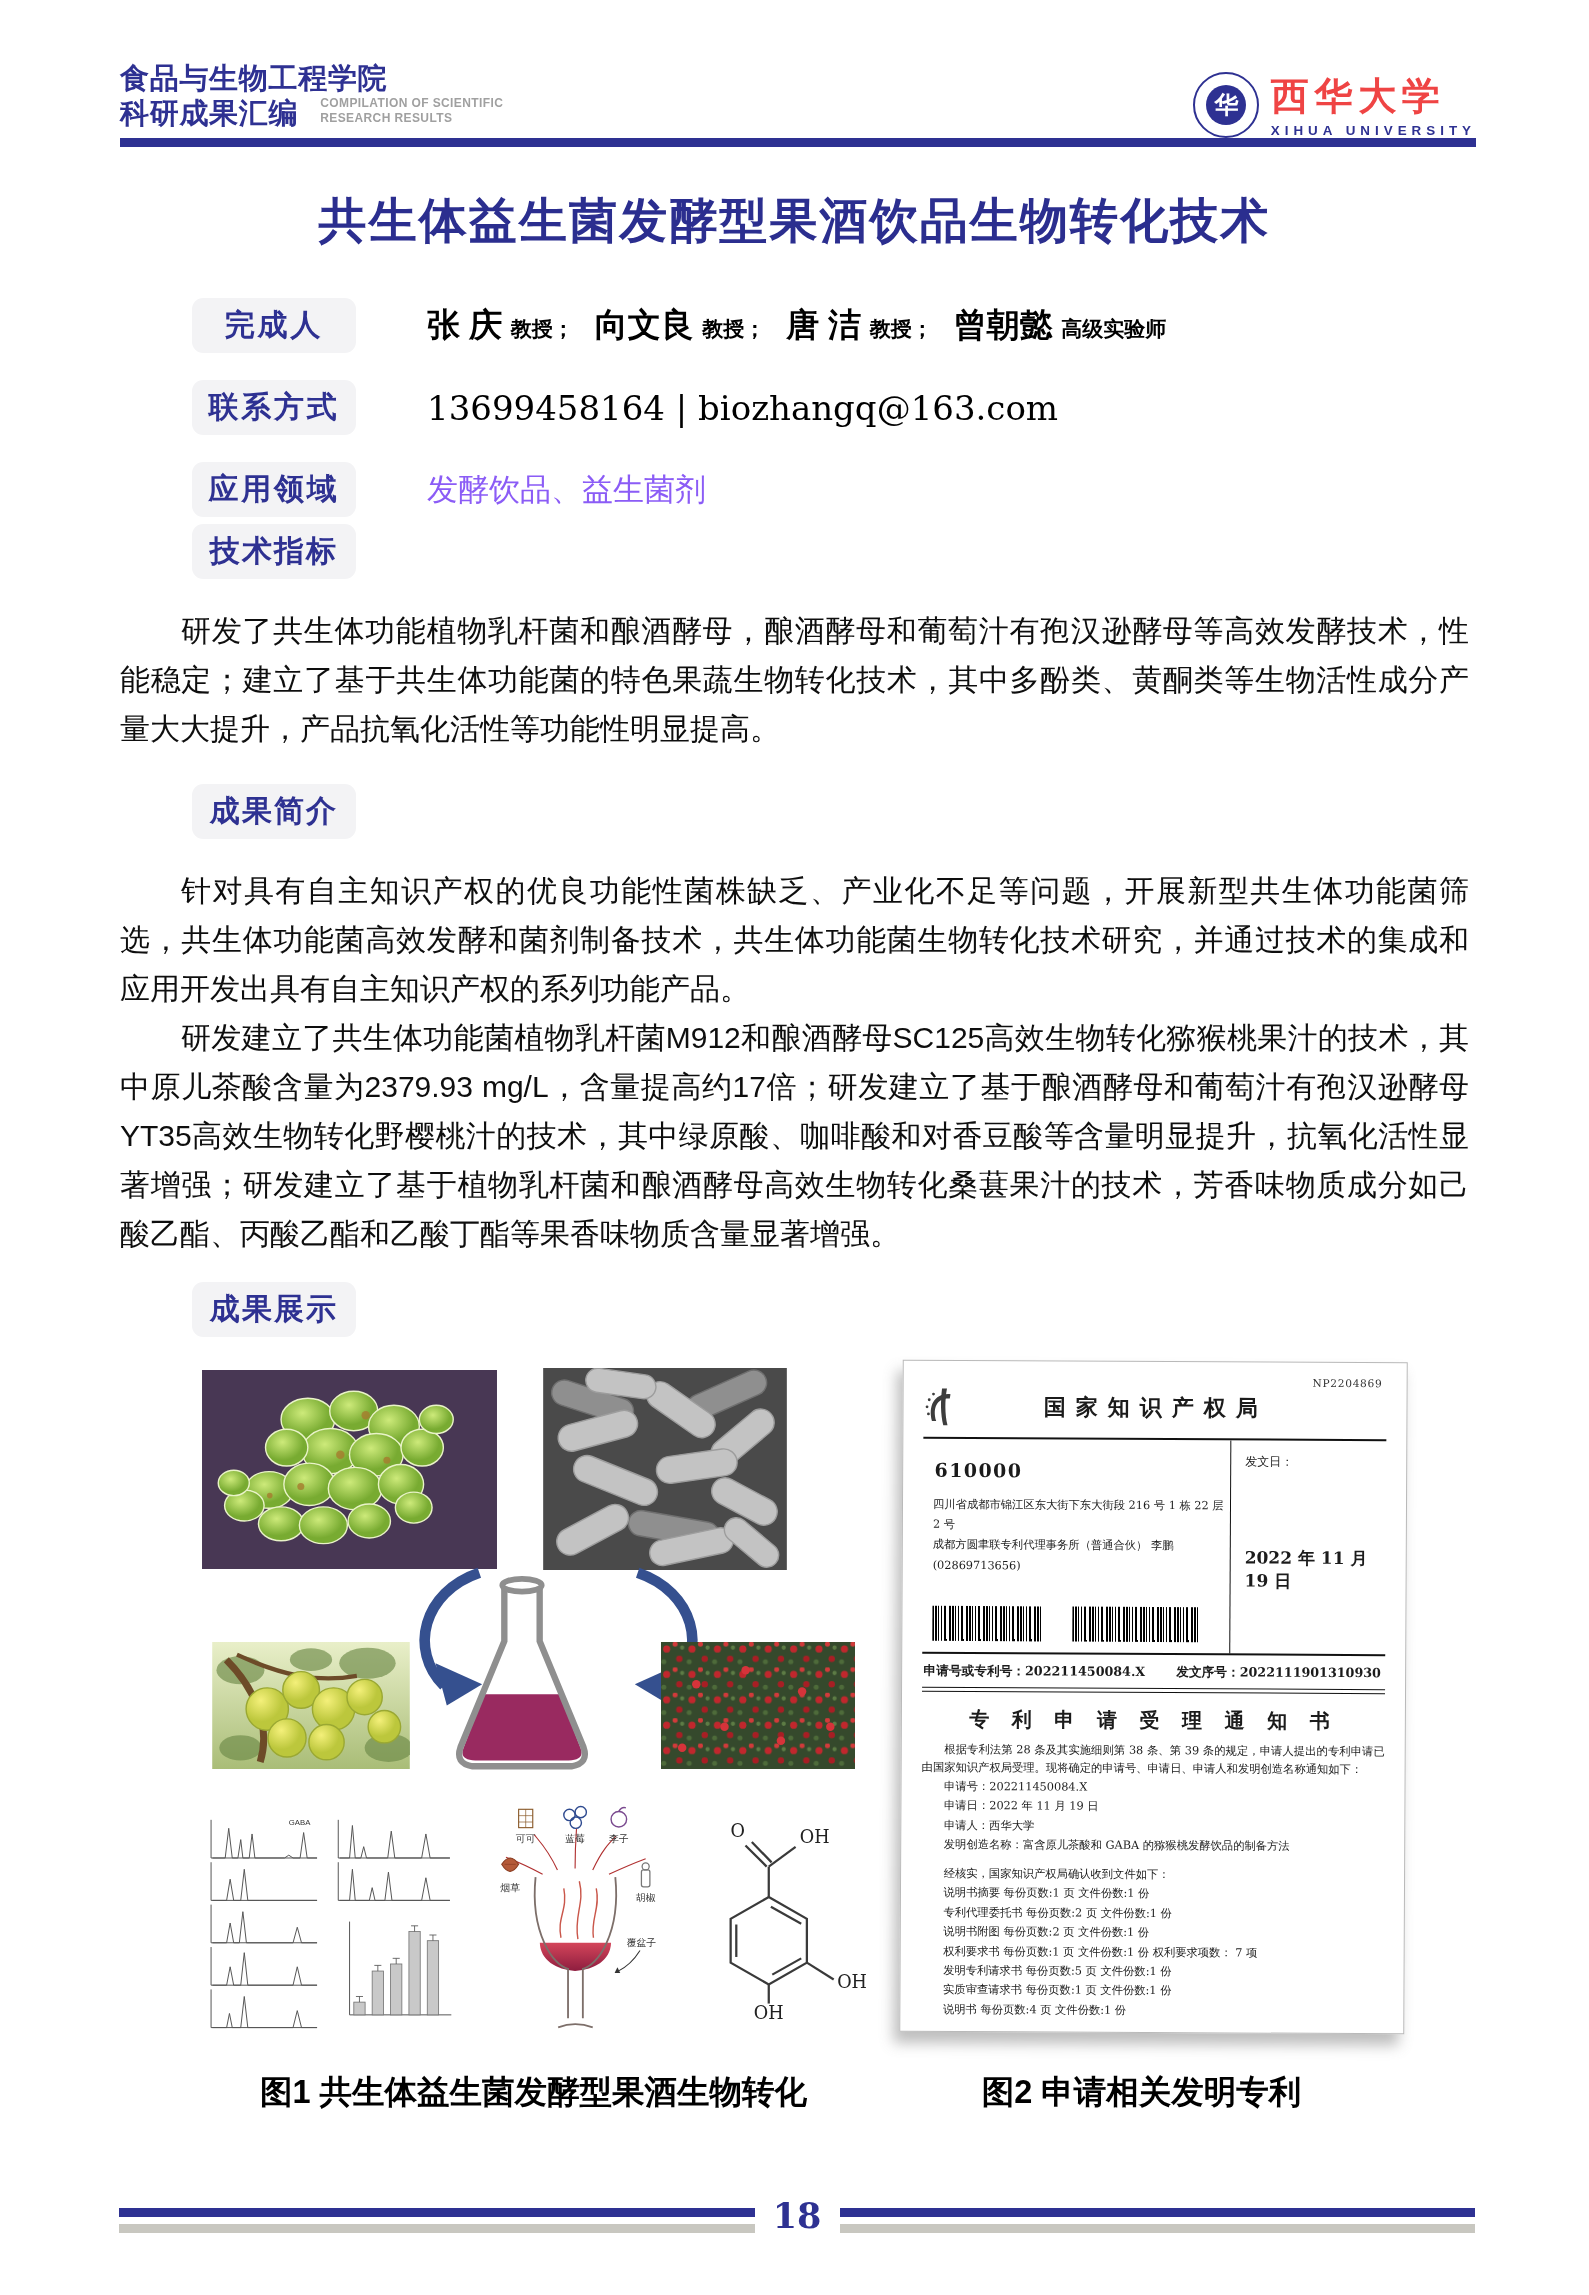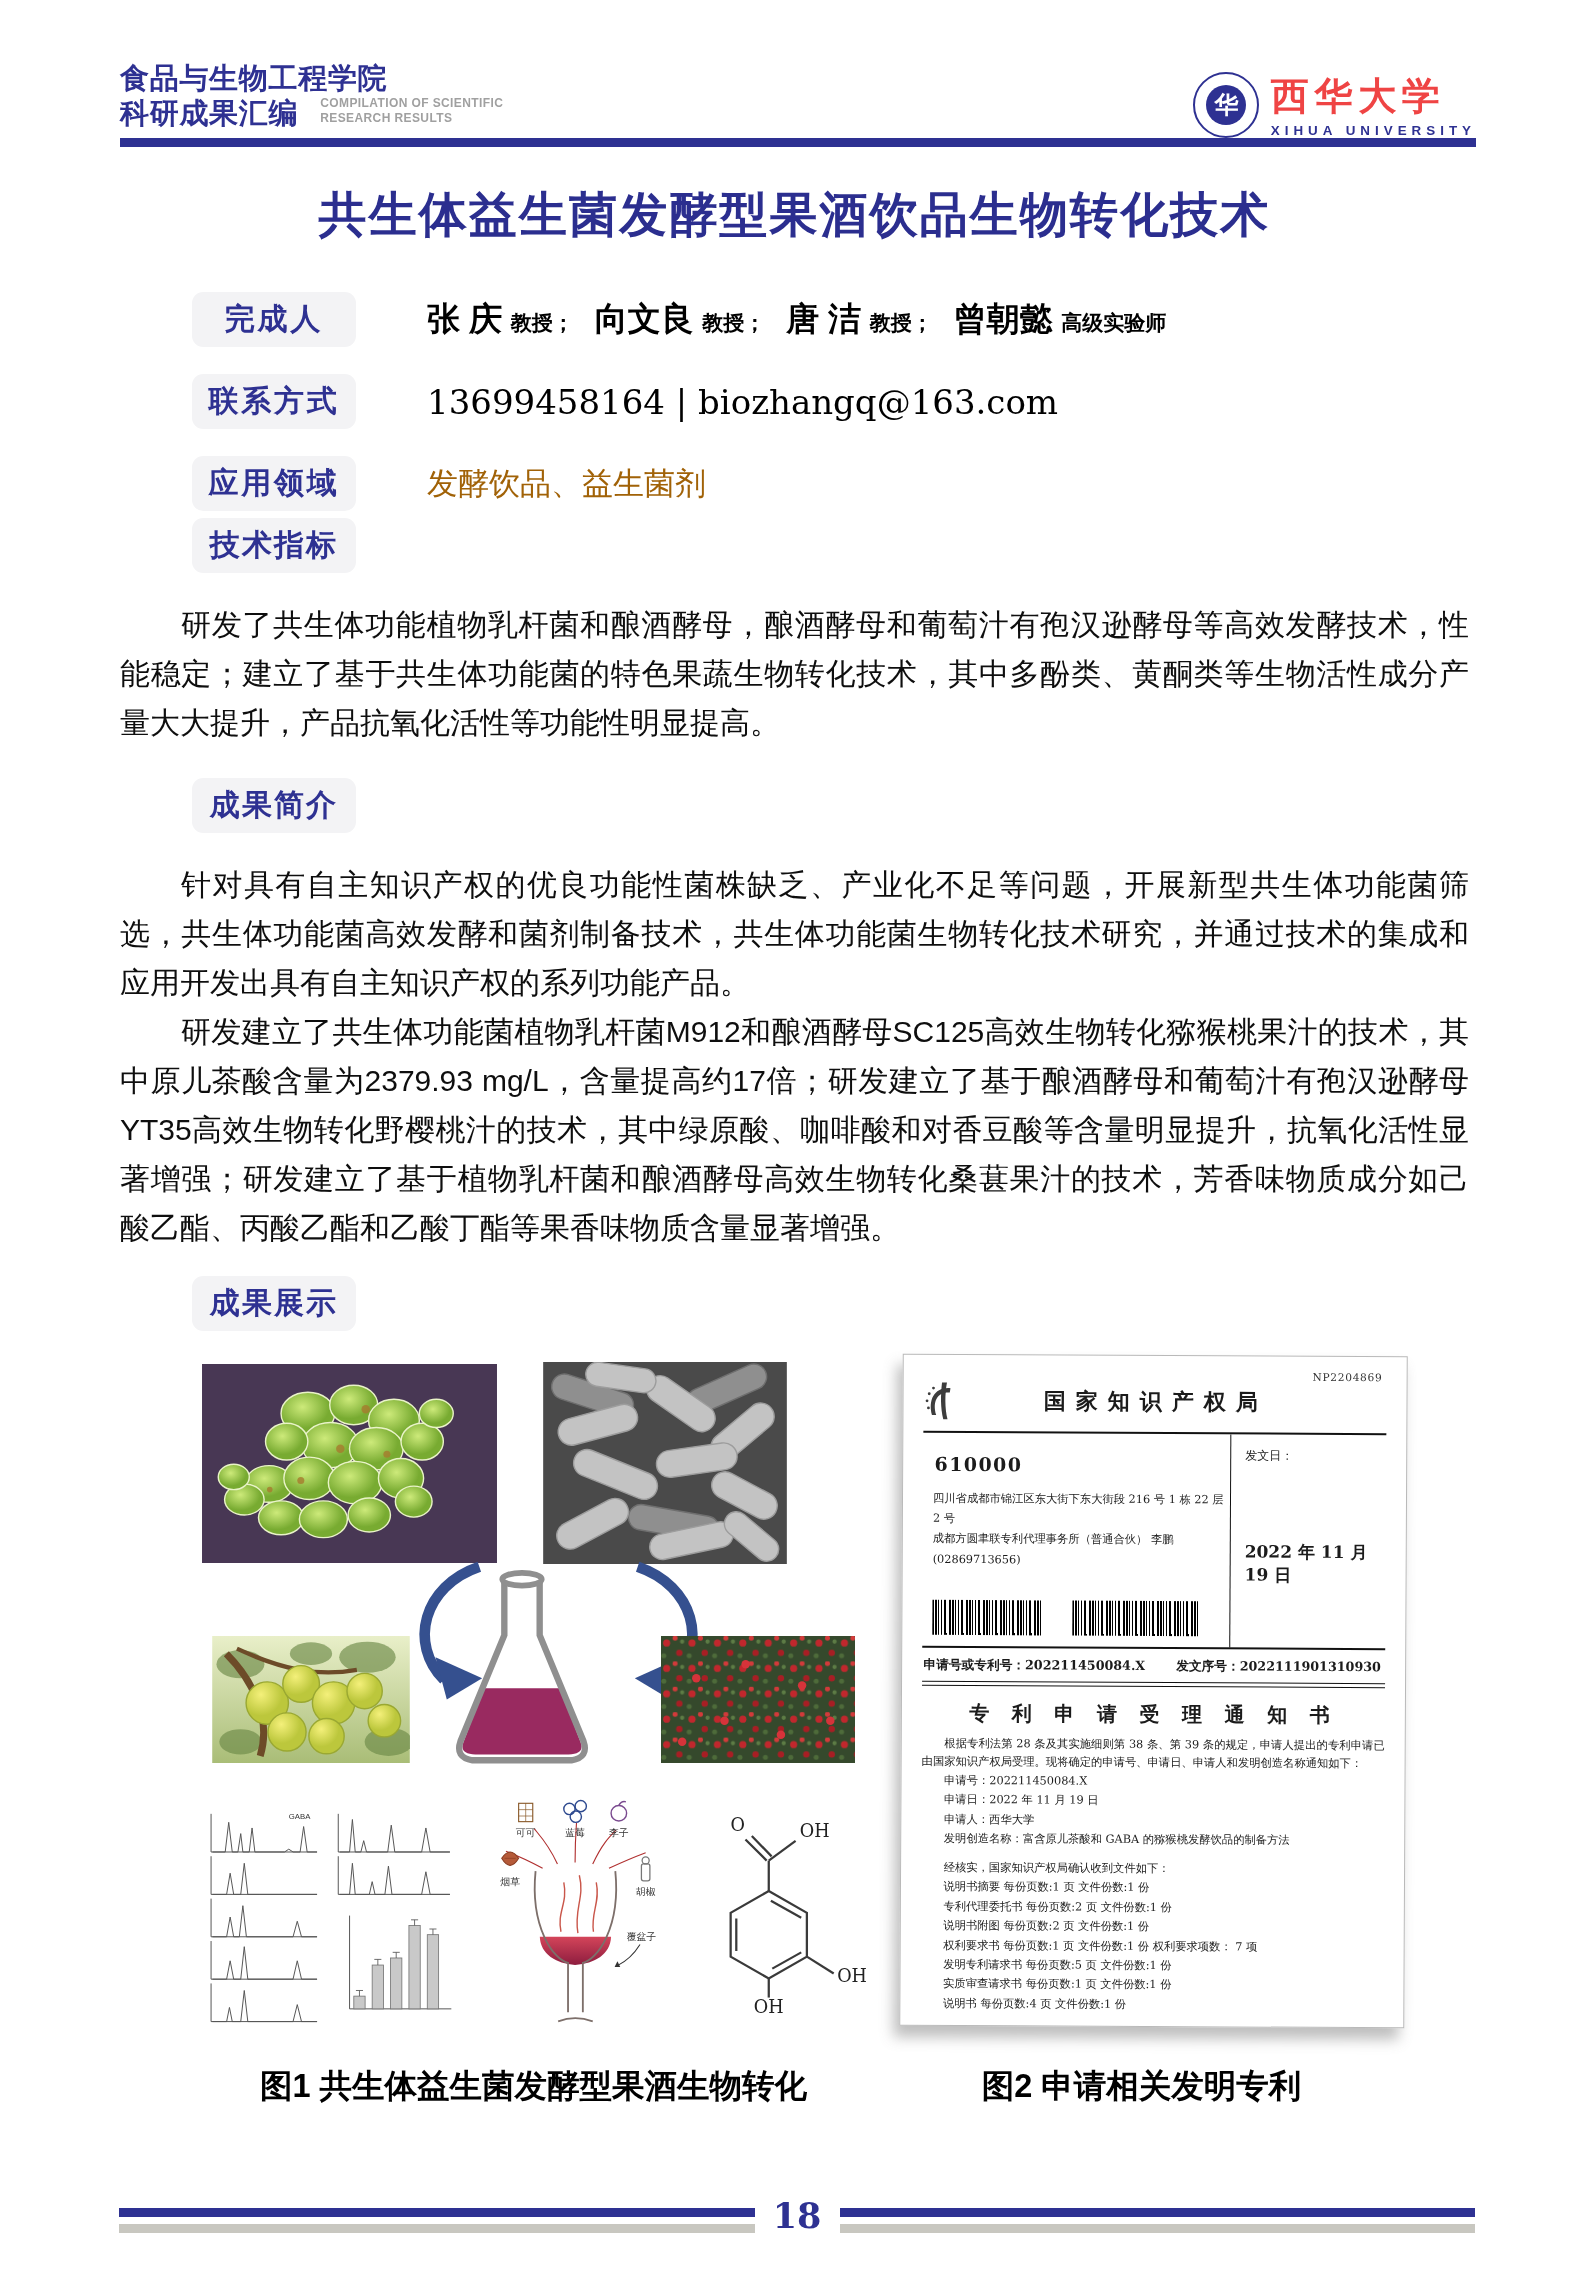--- a/index.html
+++ b/index.html
@@ -18,32 +18,32 @@
         align-items:center;justify-content:center;flex:none;}
   .seal-inner{width:40px;height:40px;border-radius:50%;background:#2e3192;color:#fff;display:flex;
         align-items:center;justify-content:center;font-size:24px;font-weight:700;
         font-family:"DejaVu Serif",serif;}
   .univ-cn{font-size:38px;color:#ef4444;font-weight:700;font-family:"DejaVu Serif",serif;
         letter-spacing:5.7px;}
   .univ-en{font-size:13.4px;letter-spacing:5px;color:#2e3192;font-weight:700;margin-top:1px;}
   .hdr-rule{position:absolute;top:138px;left:120px;width:1356px;height:8.5px;background:#2e3192;}
 
   
-  .main{position:absolute;top:183px;left:0;right:0;}
+  .main{position:absolute;top:189px;left:0;right:0;}
   .title{ text-align:center;font-size:48px;font-weight:900;color:#2b2e8f;letter-spacing:2.1px;}
   .rows{margin:45px 113px 0 192px;}
   .inforow{display:flex;align-items:center;margin-bottom:27px;}
   .chip{width:164px;height:55px;background:#f3f3f5;border-radius:11.3px;color:#2e3192;
         font-weight:800;font-size:30px;display:flex;align-items:center;justify-content:center;
         letter-spacing:2.8px;flex:none;}
   .val{margin-left:71px;display:flex;align-items:baseline;flex-wrap:wrap;}
   .name{font-size:33px;font-weight:800;color:#000;}
   .role{font-size:21px;font-weight:700;color:#000;margin:0 21px 0 8.5px;}
   .contact{margin-left:71px;font-family:"DejaVu Serif",serif;font-size:34px;color:#000;}
-  .areas{margin-left:71px;font-size:31px;color:#a16207;font-weight:500;}
+  .areas{margin-left:71px;font-size:31px;color:#8b5cf6;font-weight:500;}
   .solo{margin-bottom:0;}
   .para{margin:27px 120px 0 120px;font-size:30px;line-height:49px;text-align:justify;
         text-indent:61px;color:#0e0e0e;font-weight:500;}
   .chiprow{margin:31px 0 0 192px;}
   .chiprow .chip{letter-spacing:2.1px;}
   .para.p2{margin-top:0;}
 
   
   .figures{display:flex;margin:24px 0 0 198px;gap:32px;}
   .fig1{position:relative;width:671px;height:677px;flex:none;}

